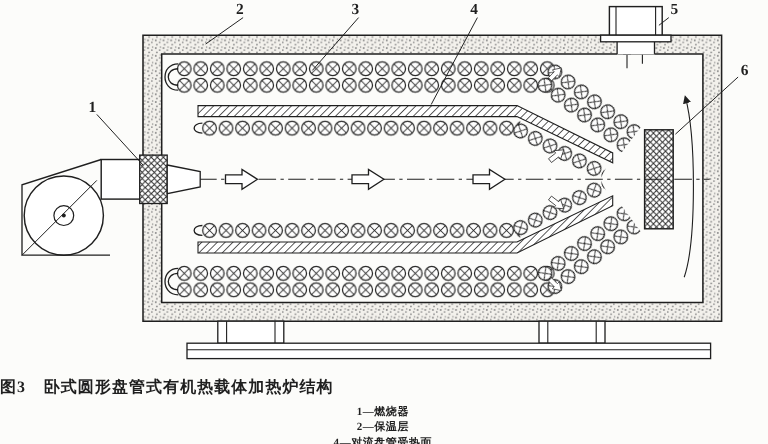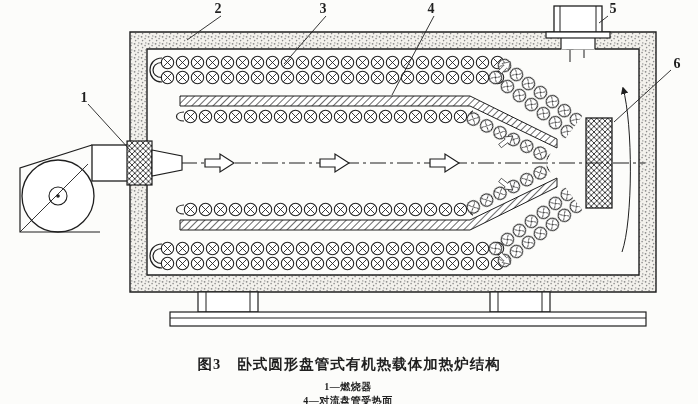--- a/index.html
+++ b/index.html
@@ -4,22 +4,22 @@
 <style>
   :root{ --ink:#1f1f1f; --paper:#fcfcfa; --stipple:#8a8a8a; }
   html,body{margin:0;padding:0;background:#e8e8e8;}
   .page{
     width:698px;height:404px;background:var(--paper);
     font-family:"Liberation Serif","DejaVu Serif",serif;color:var(--ink);
     position:relative;overflow:hidden;
   }
   svg{display:block;color:var(--ink);}
   .caption{
-    text-align:center;font-size:14.5px;font-weight:600;letter-spacing:1px;
-    margin-top:15px;
+    font-size:14.5px;font-weight:600;letter-spacing:1px;
+    margin-top:2px;
   }
   .cap-title{margin-left:16px;}
   .legend{
     display:flex;justify-content:space-between;align-items:center;
     font-size:10px;font-weight:600;padding:6px 10px 0 8px;white-space:nowrap;flex-direction:column;
   }
   .legend-item span{letter-spacing:0.5px;}
   .callout-num{font-size:14px;font-weight:600;}
 </style>
 </head>
@@ -164,16 +164,17 @@
       <text class="callout-num" x="677" y="68">6</text>
     </g>
   </svg>
 
   <div class="caption">
     <span>图3</span><span class="cap-title">卧式圆形盘管式有机热载体加热炉结构</span>
   </div>
 
   <div class="legend">
     <span class="legend-item"><span>1</span><span>—</span><span>燃烧器</span></span>
+    <span class="legend-item"><span>2</span><span>—</span><span>保温层</span></span>
     <span class="legend-item"><span>4</span><span>—</span><span>对流盘管受热面</span></span>
   </div>
 
 </div>
 
 </body></html>

